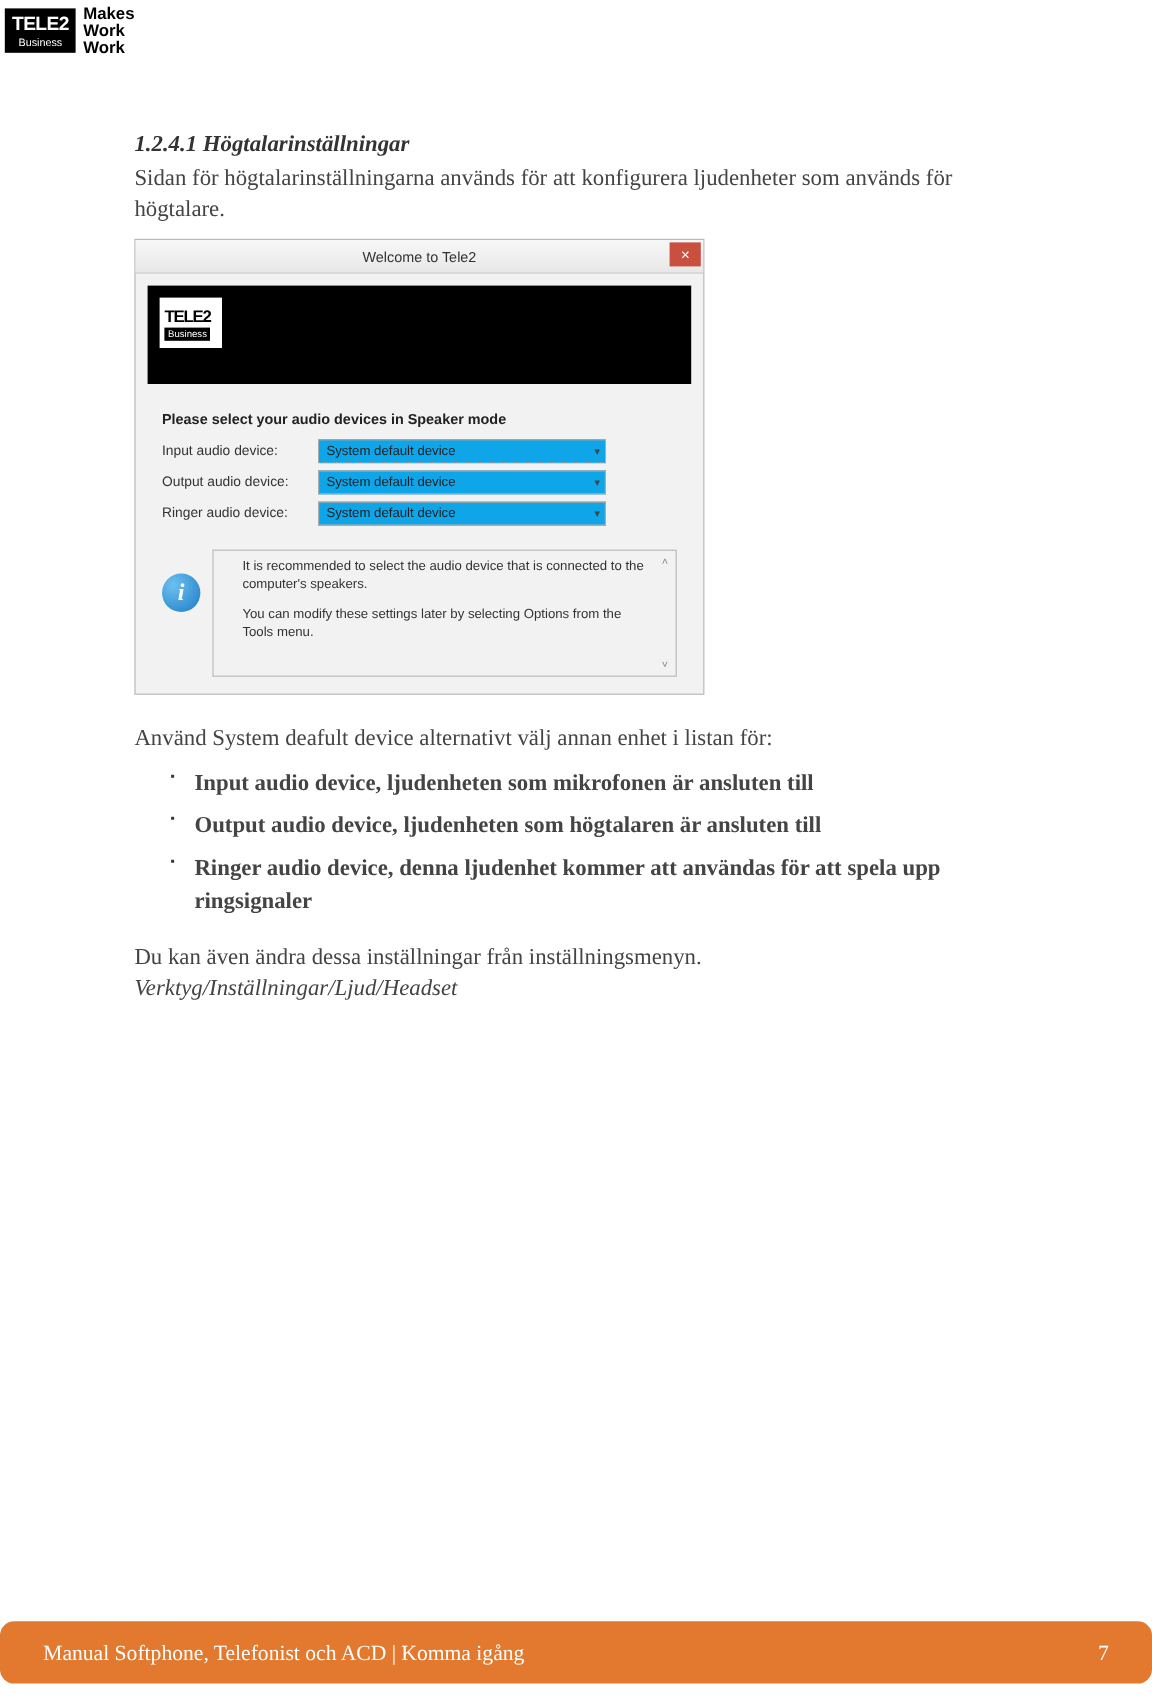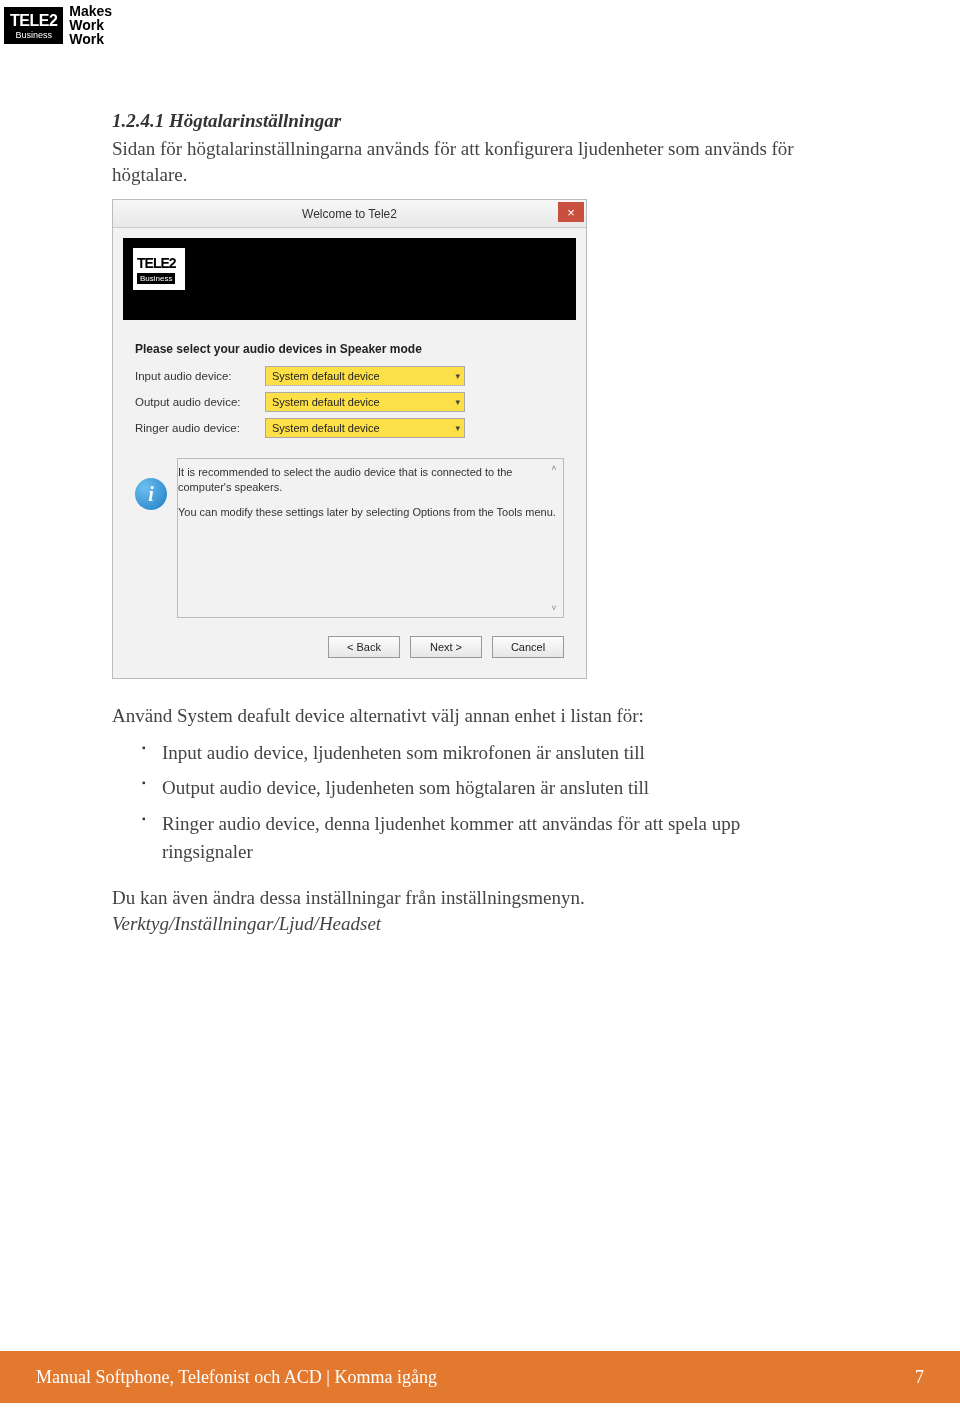--- a/index.html
+++ b/index.html
@@ -120,38 +120,38 @@
     align-items: center;
     margin-bottom: 6px;
   }
   .form-label {
     width: 130px;
     padding-right: 10px;
     font-size: 11.5px;
     color: #333;
   }
   .form-select {
-    width: 200px;
+    width: 240px;
     height: 20px;
     border: 1px solid #aaa;
-    background: #fde047;
+    background: #0ea5e9;
     font-size: 11px;
     display: flex;
     align-items: center;
     justify-content: space-between;
     padding: 0 4px 0 6px;
   }
   .sel-arrow { font-size: 9px; color: #444; }
   .dotted { border-bottom-style: dotted; }
   .info-box {
     margin-top: 10px;
     border: 1px solid #bbb;
     background: #f2f2f2;
-    height: 160px;
-    padding: 6px 0;
+    height: 106px;
+    padding: 6px 24px;
     font-size: 11px;
     color: #333;
     position: relative;
   }
   .info-box .line1 { line-height: 1.35; }
   .info-box .line2 { margin-top: 10px; line-height: 1.35; }
   .info-box .scr-up, .info-box .scr-dn {
     position: absolute;
     right: 2px;
     width: 14px;
@@ -205,20 +205,21 @@
   .post { margin-top: 24px; }
   .post .para { margin-bottom: 10px; }
   ul.bullets { list-style: none; padding-left: 30px; }
   ul.bullets li {
     position: relative;
     font-size: 19px;
     line-height: 1.45;
     color: #444;
     margin-bottom: 8px;
     padding-left: 20px;
+    font-weight: bold;
   }
   ul.bullets li::before {
     content: "▪";
     position: absolute;
     left: 0;
     top: 2px;
     font-size: 10px;
     color: #333;
   }
   .italic { font-style: italic; }
@@ -230,20 +231,21 @@
     width: 960px;
     height: 52px;
     background: #e2792f;
     color: #fff;
     display: flex;
     align-items: center;
     justify-content: space-between;
     padding: 17px 36px;
     font-size: 18px;
     font-family: Georgia, serif;
+    border-radius: 12px;
   }
 </style>
 </head>
 <body>
 
 <div class="header-logo">
   <div class="tele2-badge">
     <div class="t2">TELE2</div>
     <div class="biz">Business</div>
   </div>
@@ -299,25 +301,20 @@
         <div class="info-right">
           <div class="info-box">
             <div class="line1">It is recommended to select the audio device that is connected to the computer's speakers.</div>
             <div class="line2">You can modify these settings later by selecting Options from the Tools menu.</div>
             <div class="scr-up">˄</div>
             <div class="scr-dn">˅</div>
           </div>
         </div>
       </div>
 
-      <div class="dialog-buttons">
-        <div class="dbtn">&lt; Back</div>
-        <div class="dbtn">Next &gt;</div>
-        <div class="dbtn">Cancel</div>
-      </div>
     </div>
   </div>
 
   <div class="post">
     <div class="para">Använd System deafult device alternativt välj annan enhet i listan för:</div>
     <ul class="bullets">
       <li>Input audio device, ljudenheten som mikrofonen är ansluten till</li>
       <li>Output audio device, ljudenheten som högtalaren är ansluten till</li>
       <li>Ringer audio device, denna ljudenhet kommer att användas för att spela upp ringsignaler</li>
     </ul>

